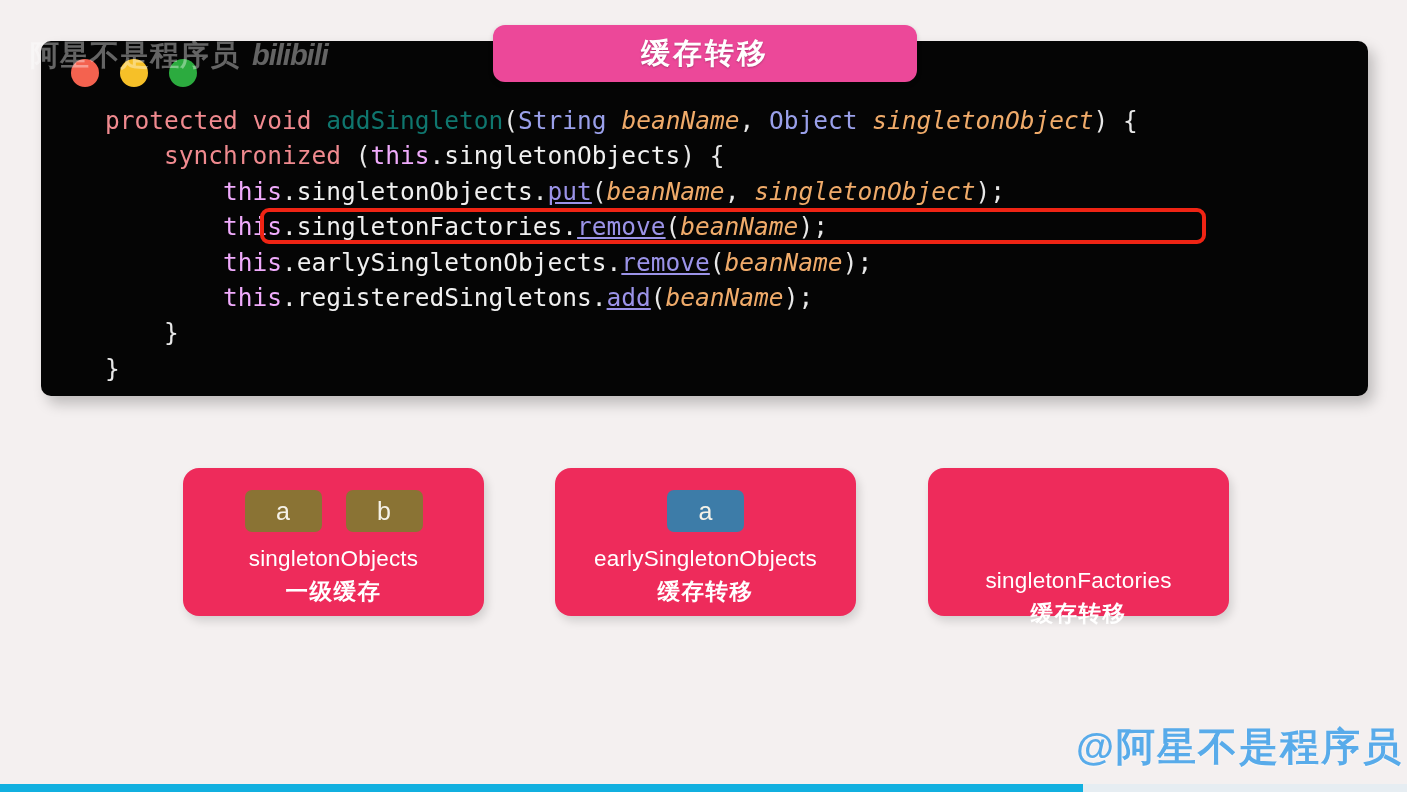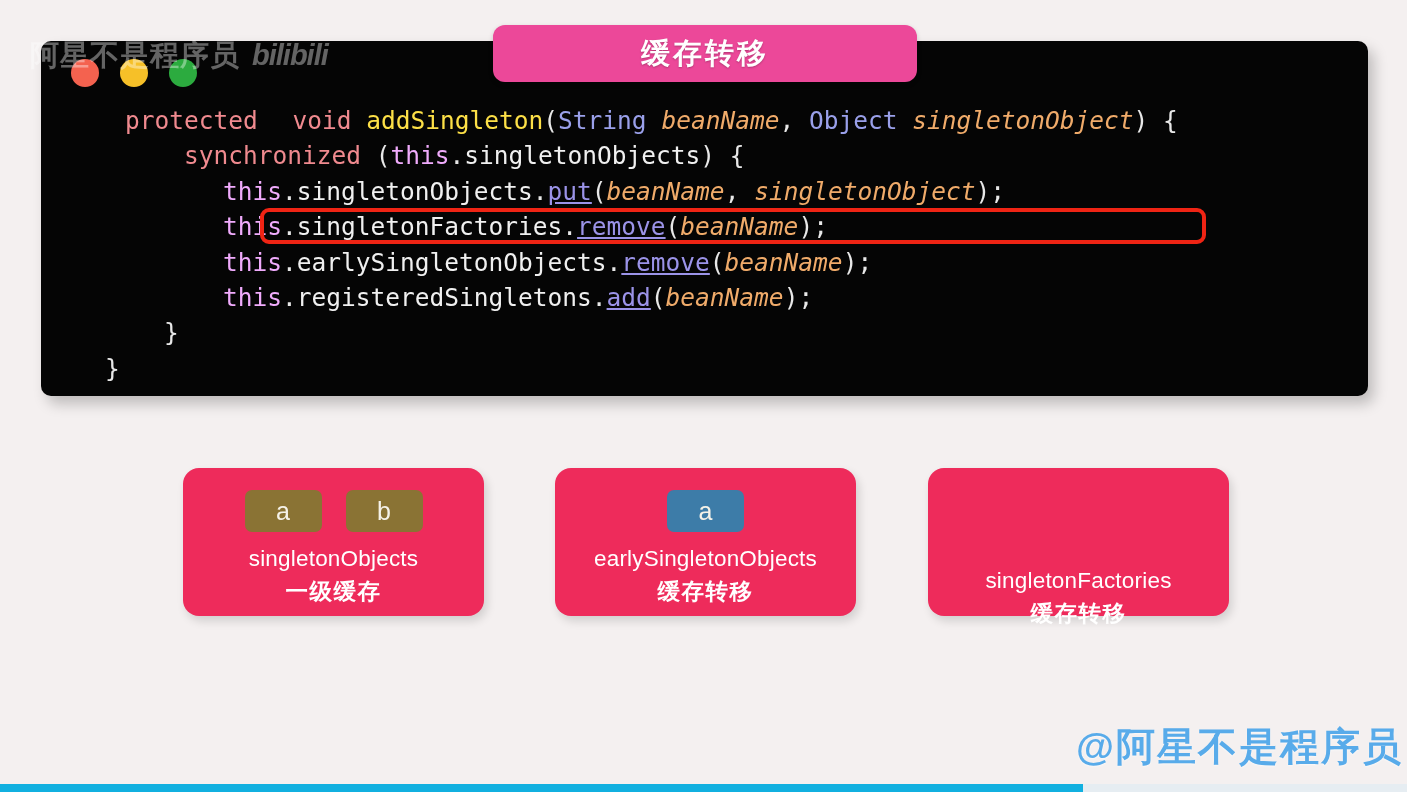--- a/index.html
+++ b/index.html
@@ -74,22 +74,22 @@
     width:100%;
     font-family:"DejaVu Sans Mono","Liberation Mono",monospace;
     font-size:24.5px;
     line-height:35.4px;
     white-space:pre;
     padding-left:64px;
   }
   .code .ln{ position:relative; height:35.4px; }
 
   
-  .kw   { color:#f08a8f;margin-left:20px; }
-  .fn   { color:#fde047; }
+  .kw   { color:#f08a8f; }
+  .fn   { color:#0f766e; }
   .type { color:#9aa0ea;margin-top:20px; }
   .this { color:#f0abfc; }
   .prop { color:#f0f0f0; }
   .meth { color:#9b93e8;text-decoration:underline; }
   .arg  { color:#f0ab6a;font-style:italic; }
   .pun  { color:#e8e8e8; }
 
   
   .hl-box{
     position:absolute;

